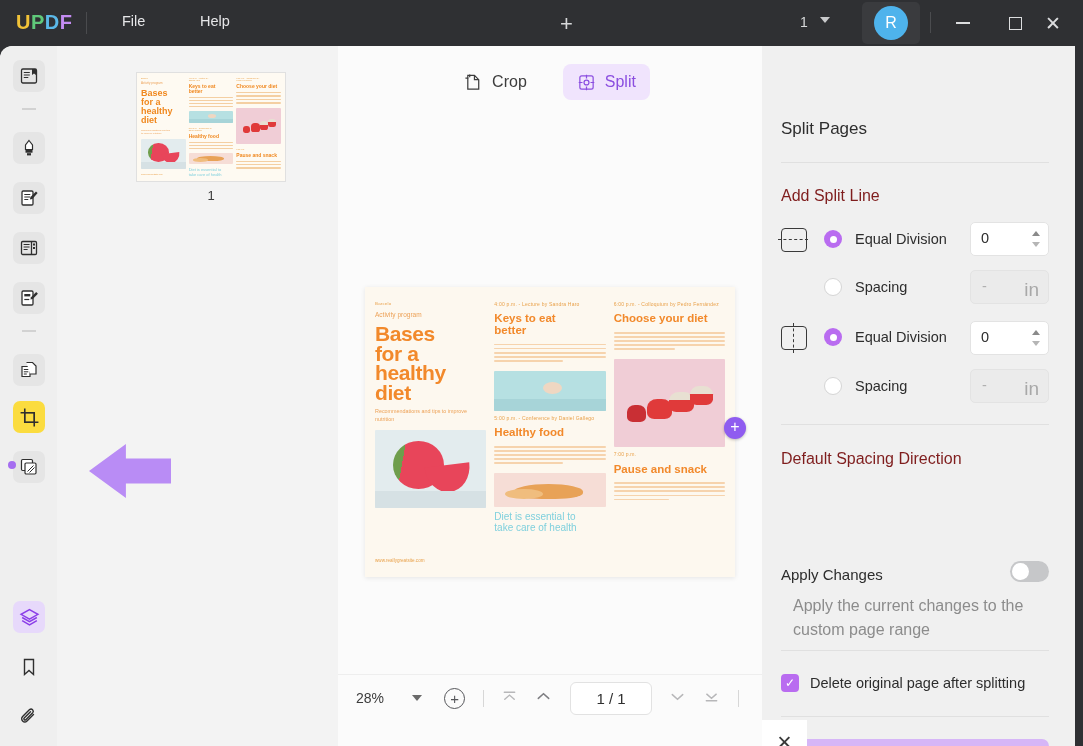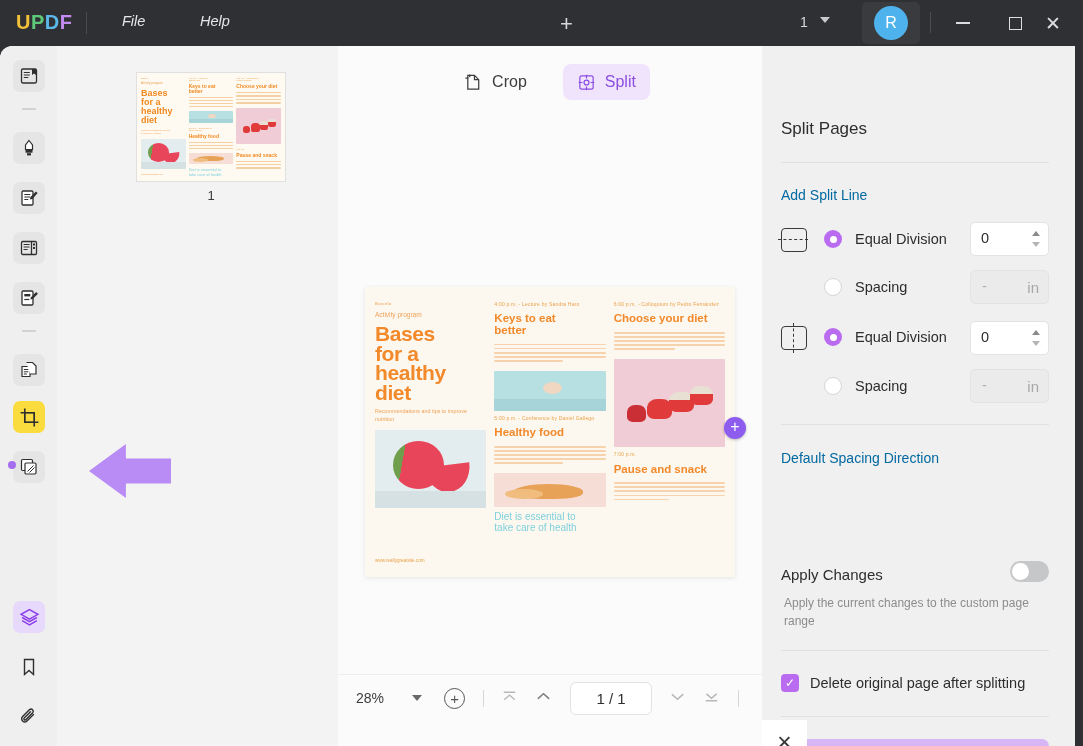--- a/index.html
+++ b/index.html
@@ -24,21 +24,21 @@
   .logo span:nth-child(2) { color: #5fc97a; }
   .logo span:nth-child(3) { color: #5bb8e8; }
   .logo span:nth-child(4) { color: #c48cf2; }
 
   .title-sep {
     position: absolute; left: 86px; top: 12px;
     width: 1px; height: 22px; background: #4a4b4e;
   }
   .menu-item {
     position: absolute; top: 13px;
-    color: #e6e6e8; font-size: 14.5px; cursor: default; font-style: italic;
+    color: #e6e6e8; font-size: 14.5px; cursor: default;
   }
   .menu-file { left: 122px; }
   .menu-help { left: 200px; }
 
   .doc-tab {
     position: absolute; left: 270px; top: 6px;
     width: 276px; height: 40px;
     background: #3d3e41;
     border-radius: 9px 9px 0 0;
     display: flex; align-items: center; padding: 0 12px;
@@ -285,21 +285,21 @@
     position: absolute; left: 19px; top: 73px;
     font-size: 17px; color: #2e2e2e;
   }
   .hr { position: absolute; left: 19px; width: 268px; height: 1px; background: #e0e0e0; }
   .hr1 { top: 116px; }
   .hr2 { top: 378px; }
   .hr3 { top: 604px; }
   .hr4 { top: 670px; }
 
   .sec-label {
-    position: absolute; left: 19px; font-size: 14px; color: #0369a1;
+    position: absolute; left: 19px; font-size: 16px; color: #7f1d1d;
   }
   .lbl-add  { top: 141px; }
   .lbl-dir  { top: 404px; }
   .lbl-appl { top: 520px; font-size: 15px; color: #2d2d2d; }
 
   .split-icon {
     position: absolute; left: 19px; width: 26px; height: 24px;
     border: 1.6px solid #3a3a3a; border-radius: 4px;
   }
   .split-icon.h { top: 182px; }
@@ -336,21 +336,21 @@
           border-left: 4.5px solid transparent; border-right: 4.5px solid transparent; }
   .spin.up { top: 8px; border-bottom: 5px solid #8a8a8a; }
   .spin.dn { bottom: 8px; border-top: 5px solid #b5b5b5; }
 
   .inbox {
     position: absolute; left: 208px; width: 79px; height: 34px;
     background: #ebebeb; border: 1px solid #e3e3e3; border-radius: 5px;
   }
   .inbox.ib2 { top: 224px; } .inbox.ib4 { top: 323px; }
   .inbox .dash { position: absolute; left: 11px; top: 7px; font-size: 14.5px; color: #b0b0b0; }
-  .inbox .unit { position: absolute; right: 9px; top: 8px; font-size: 15px; color: #a8a8a8; }
+  .inbox .unit { position: absolute; right: 9px; top: 8px; font-size: 19px; color: #a8a8a8; }
 
   .select {
     position: absolute; left: 19px; top: 438px; width: 268px; height: 37px;
     background: #fff; border: 1px solid #e1e1e1; border-radius: 6px;
   }
   .select .sv { position: absolute; left: 13px; top: 9px; font-size: 14.5px; color: #2d2d2d; }
   .select .sc {
     position: absolute; right: 13px; top: 16px; width: 0; height: 0;
     border-left: 5.5px solid transparent; border-right: 5.5px solid transparent;
     border-top: 6.5px solid #6d6d6d;
@@ -358,22 +358,22 @@
 
   .toggle {
     position: absolute; left: 248px; top: 515px; width: 39px; height: 21px;
     background: #c6c7c9; border-radius: 11px;
   }
   .toggle .knob {
     position: absolute; left: 2px; top: 2px; width: 17px; height: 17px;
     background: #fff; border-radius: 50%;
   }
   .apply-desc {
-    position: absolute; left: 22px; top: 548px; width: 250px;
-    font-size: 12px; color: #8c8c8c; line-height: 1.5;
+    position: absolute; left: 31px; top: 548px; width: 250px;
+    font-size: 16px; color: #8c8c8c; line-height: 1.5;
   }
 
   .chk-row { position: absolute; left: 19px; top: 628px; display: flex; align-items: center; gap: 11px; }
   .chk {
     width: 18px; height: 18px; border-radius: 4px; background: #b96cf0;
     display: flex; align-items: center; justify-content: center;
     color: #fff; font-size: 12px;
   }
   .chk-txt { font-size: 14.5px; color: #2d2d2d; }
 

